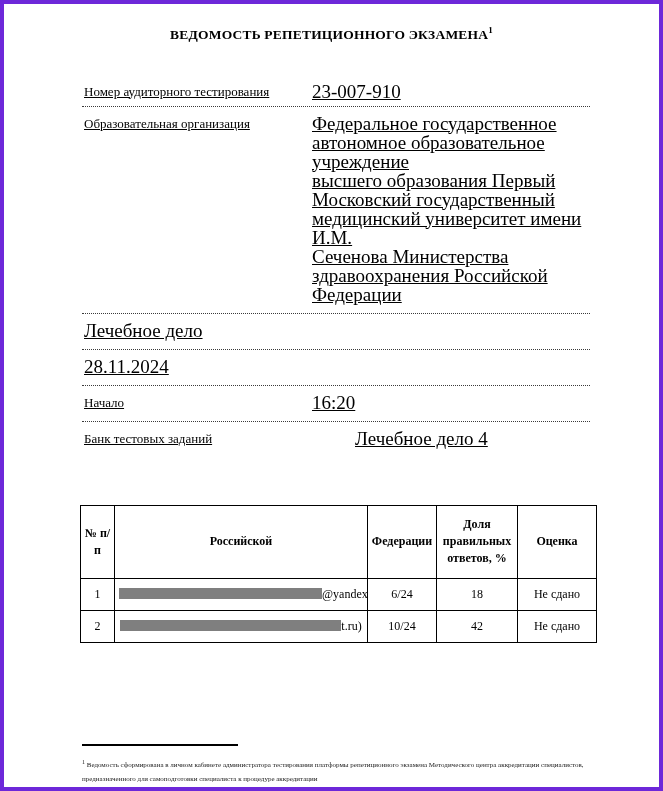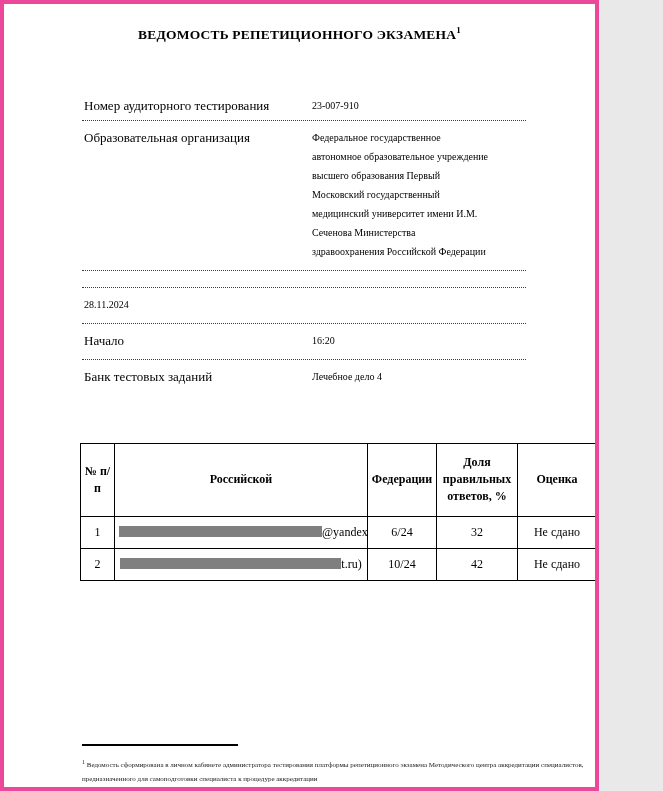--- a/index.html
+++ b/index.html
@@ -1,53 +1,53 @@
 <!DOCTYPE html>
 <html><head>
 <meta charset="utf-8">
 <style>
   html,body { margin:0; padding:0; background:#e9e9e9; }
   .page {
     position: relative;
-    width: 599px;
+    width: 663px;
     height: 791px;
     box-sizing: border-box;
     background: #ffffff;
-    border: 4px solid #ec4899;
+    border: 4px solid #6d28d9;
     font-family: "Liberation Serif", "DejaVu Serif", serif;
     color: #000;
     overflow: hidden;
   }
   .doc-title {
     margin-top: 21px;
     text-align: center;
     font-weight: bold;
     font-size: 13.5px;
     letter-spacing: 0.2px;
   }
   .doc-title sup { font-size: 9px; }
 
-  .fields { margin: 48px 69px 0 78px; }
+  .fields { margin: 34px 69px 0 78px; text-decoration: underline; }
   .field-row {
     display: flex;
     align-items: flex-start;
     border-bottom: 1px dotted #3a3a3a;
     padding: 7px 0 9px 2px;
   }
-  .field-row.last { border-bottom: none; }
+  .field-row.last { border-bottom: none; gap: 43px; }
   .field-row.first { padding: 5px 0 5px 2px; }
   .field-label {
     width: 228px;
     flex: 0 0 228px;
     font-size: 13px;
     line-height: 19px;
   }
   .field-value {
     flex: 1;
-    font-size: 10px;
+    font-size: 19px;
     line-height: 19px;
     white-space: pre-line;
   }
 
   table.results {
     margin: 48px 0 16px 76px;
     width: 516px;
     border-collapse: collapse;
     table-layout: fixed;
   }
@@ -115,20 +115,21 @@
       <div class="field-label">Образовательная организация</div>
       <div class="field-value">Федеральное государственное
 автономное образовательное учреждение
 высшего образования Первый
 Московский государственный
 медицинский университет имени И.М.
 Сеченова Министерства
 здравоохранения Российской Федерации</div>
     </div>
     <div class="field-row">
+      <div class="field-value">Лечебное дело</div>
     </div>
     <div class="field-row">
       <div class="field-value">28.11.2024</div>
     </div>
     <div class="field-row">
       <div class="field-label">Начало</div>
       <div class="field-value">16:20</div>
     </div>
     <div class="field-row last">
       <div class="field-label">Банк тестовых заданий</div>
@@ -151,21 +152,21 @@
         <th>Федерации</th>
         <th>Доля правильных ответов, %</th>
         <th>Оценка</th>
       </tr>
     </thead>
     <tbody>
       <tr>
         <td>1</td>
         <td class="student-cell"><span class="redact-bar bar-1"></span><span>@yandex.ru)</span></td>
         <td>6/24</td>
-        <td>32</td>
+        <td>18</td>
         <td>Не сдано</td>
       </tr>
       <tr>
         <td>2</td>
         <td class="student-cell"><span class="redact-bar bar-2"></span><span>t.ru)</span></td>
         <td>10/24</td>
         <td>42</td>
         <td>Не сдано</td>
       </tr>
     </tbody>

